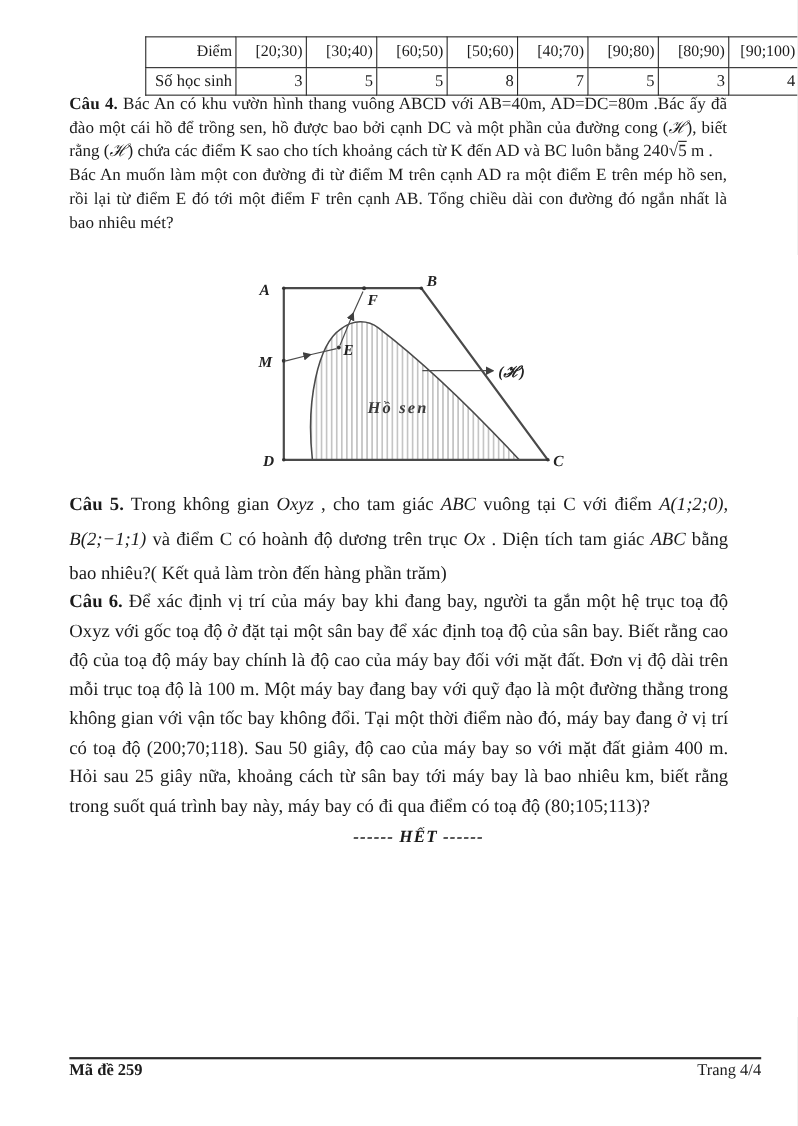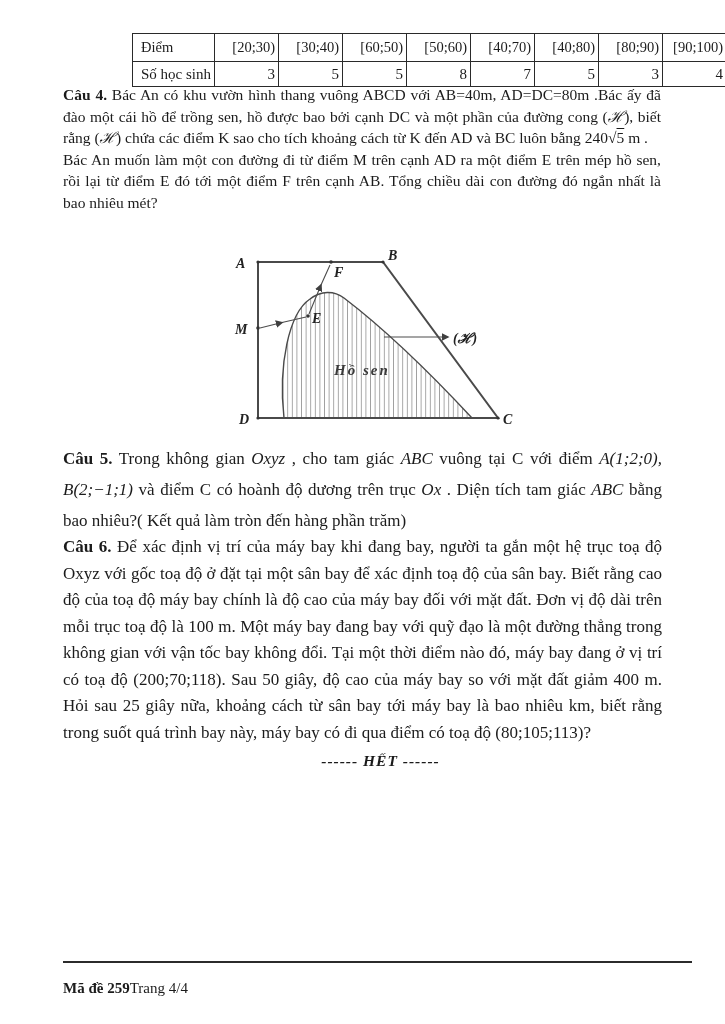--- a/index.html
+++ b/index.html
@@ -19,21 +19,21 @@
   }
   #freq-table td{
     border:1.4px solid #2a2a2a;
     text-align:right;
     padding:1px 3px;
     height:22px;
     min-width:57px;
   }
   #freq-table tr:first-child td{height:25px;font-size:14.5px;}
   #freq-table td.lbl{
-    text-align:left;padding-left:8px;min-width:70px;font-size:15px;
+    text-align:right;padding-left:8px;min-width:70px;font-size:15px;
   }
   
   .para{margin:0;text-align:justify;}
   #block-top{
     position:absolute;left:63px;top:84px;width:598px;
     font-size:15.5px;line-height:21.5px;
   }
   .qlabel{font-weight:bold;}
   .seg-normal{}
   .seg-math{font-style:italic;}
@@ -47,22 +47,22 @@
     font-size:17px;line-height:26.5px;
   }
   #end-line{
     position:absolute;left:0;top:752px;width:725px;
     text-align:center;font-weight:bold;font-style:italic;
     font-size:15.5px;letter-spacing:1px;padding-left:18px;
   }
   #footer{
     position:absolute;left:63px;top:961px;width:629px;
     border-top:2px solid #2b2b2b;
-    display:flex;
-    padding-top:17px;font-size:15px;
+    display:flex;justify-content:space-between;
+    padding-top:2px;font-size:15px;
   }
   #footer .code{font-weight:bold;}
   
   #figure{position:absolute;left:198px;top:247px;width:332px;height:186px;}
   #figure svg{display:block;}
   .fig-label{
     font-family:"Liberation Serif","DejaVu Serif",serif;
     font-style:italic;font-weight:bold;font-size:14px;fill:#222;
   }
   .pond-label{
@@ -77,21 +77,21 @@
 
   <table id="freq-table">
     <tbody>
       <tr>
         <td class="lbl">Điểm</td>
         <td>[20;30)</td>
         <td>[30;40)</td>
         <td>[60;50)</td>
         <td>[50;60)</td>
         <td>[40;70)</td>
-        <td>[40;80)</td>
+        <td>[90;80)</td>
         <td>[80;90)</td>
         <td>[90;100)</td>
       </tr>
       <tr>
         <td class="lbl">Số học sinh</td>
         <td>3</td>
         <td>5</td>
         <td>5</td>
         <td>8</td>
         <td>7</td>

